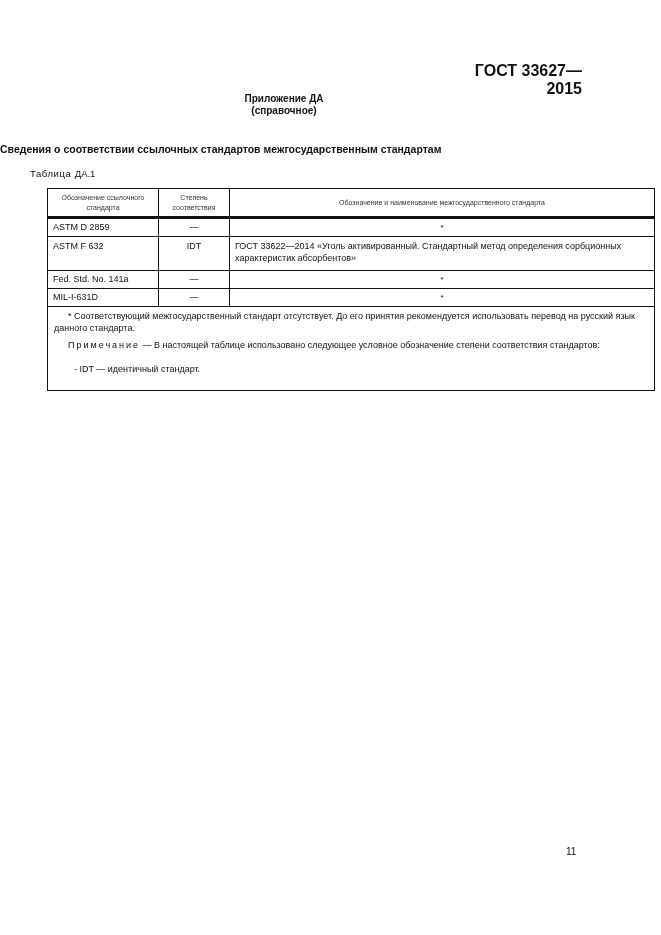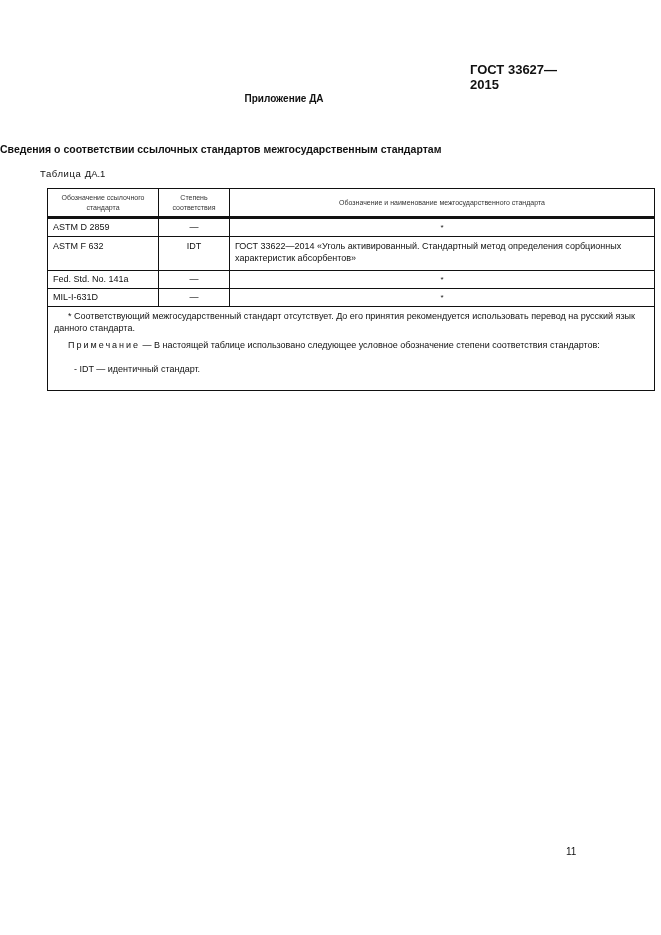--- a/index.html
+++ b/index.html
@@ -1,25 +1,25 @@
 <!DOCTYPE html>
 <html><head>
 <meta charset="utf-8">
 <style>
   html, body { margin: 0; padding: 0; background: #ffffff; }
   body { width: 661px; height: 935px; position: relative; overflow: hidden;
          font-family: "Liberation Sans", sans-serif; color: #111; }
   .abs { position: absolute; }
-  .doc-code { left: 470px; top: 62px; width: 112px; 
-              font-size: 13px; font-weight: bold; }
+  .doc-code { left: 470px; top: 62px; width: 112px; text-align: right;
+              font-size: 16px; font-weight: bold; }
   .annex-title { left: 0; width: 568px; top: 93px; text-align: center;
                  font-size: 10px; font-weight: bold; line-height: 12px; }
   .section-title { left: 0; width: 661px; top: 143px; text-align: left;
                    font-size: 10.5px; font-weight: bold; }
-  .table-caption { left: 40px; top: 168px; font-size: 9.5px; letter-spacing: 0.6px; text-align: right; }
+  .table-caption { left: 30px; top: 168px; font-size: 9.5px; letter-spacing: 0.6px; text-align: right; }
   .table-caption .num { letter-spacing: 0; }
   table.ref { position: absolute; left: 47px; top: 188px; width: 608px;
               border-collapse: collapse; font-size: 9px; }
   table.ref td, table.ref th { border: 1px solid #111; padding: 0 5px; vertical-align: top; }
   table.ref th { font-weight: normal; font-size: 7px; color: #333; text-align: center;
                  vertical-align: middle; height: 27px; line-height: 10px; }
   table.ref thead tr { border-bottom: 3px solid #111; }
   table.ref thead th { border-bottom: 3px solid #111; }
   .c1 { width: 100px; }
   .c2 { width: 60px; text-align: center; }
@@ -35,20 +35,21 @@
   .page-num { left: 566px; top: 846px; font-size: 10px; }
   .star { font-size: 8px; }
 </style>
 </head>
 <body>
 
 <div class="abs doc-code">ГОСТ 33627—2015</div>
 
 <div class="abs annex-title">
   <div>Приложение ДА</div>
+  <div>(справочное)</div>
 </div>
 
 <div class="abs section-title">Сведения о соответствии ссылочных стандартов межгосударственным стандартам</div>
 
 <div class="abs table-caption">
   <span>Таблица</span>
   <span class="num">ДА.1</span>
 </div>
 
 <table class="ref">

